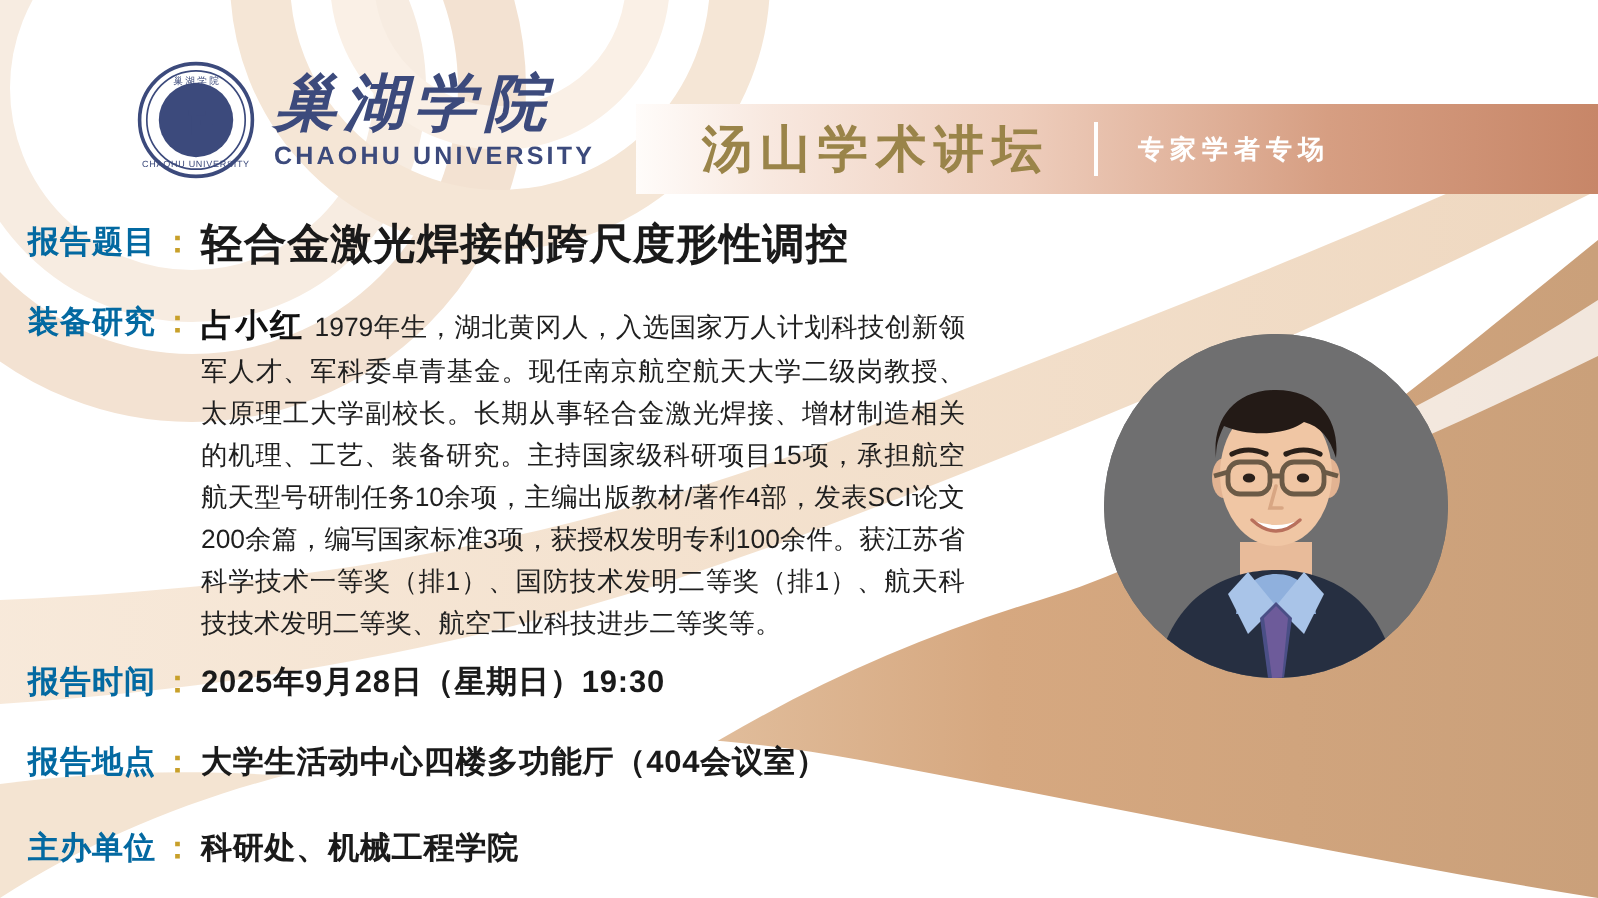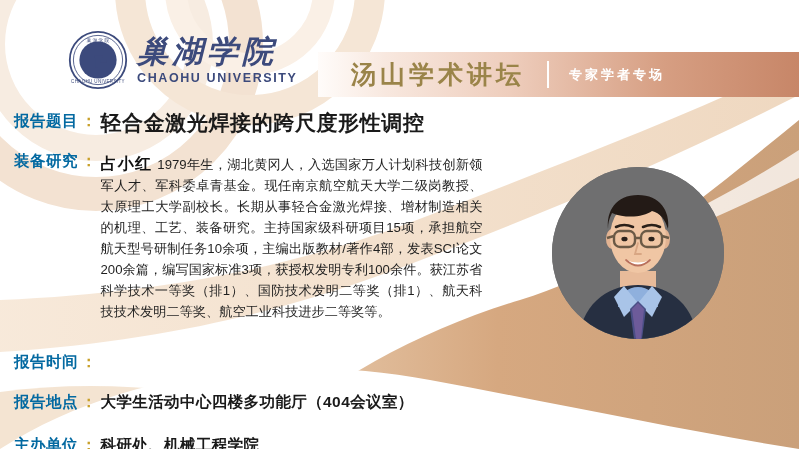--- a/index.html
+++ b/index.html
@@ -182,21 +182,21 @@
     font-weight: 700;
     color: #111111;
     letter-spacing: 1px;
     margin-right: 5px;
   }
 
   .row-meta {
     margin-left: 14px;
   }
 
-  .meta-time  { margin-top: 30px; }
+  .meta-time  { margin-top: 9px; }
   .meta-place { margin-top: 19px; }
   .meta-org   { margin-top: 22px; }
 
   .meta-value {
     color: #1a1a1a;
     font-size: 15.5px;
     font-weight: 700;
     letter-spacing: 0.4px;
     margin-left: 2px;
     white-space: nowrap;
@@ -296,20 +296,21 @@
       <span class="field-label">装备研究</span>
       <span class="field-colon">：</span>
       <div class="bio-body">
         <span class="bio-name">占小红</span><span>1979年生，湖北黄冈人，入选国家万人计划科技创新领军人才、军科委卓青基金。现任南京航空航天大学二级岗教授、太原理工大学副校长。长期从事轻合金激光焊接、增材制造相关的机理、工艺、装备研究。主持国家级科研项目15项，承担航空航天型号研制任务10余项，主编出版教材/著作4部，发表SCI论文200余篇，编写国家标准3项，获授权发明专利100余件。获江苏省科学技术一等奖（排1）、国防技术发明二等奖（排1）、航天科技技术发明二等奖、航空工业科技进步二等奖等。</span>
       </div>
     </div>
 
     <div class="row row-meta meta-time">
       <span class="field-label">报告时间</span>
       <span class="field-colon">：</span>
+      <span class="meta-value">2025年9月28日（星期日）19:30</span>
     </div>
 
     <div class="row row-meta meta-place">
       <span class="field-label">报告地点</span>
       <span class="field-colon">：</span>
       <span class="meta-value">大学生活动中心四楼多功能厅（404会议室）</span>
     </div>
 
     <div class="row row-meta meta-org">
       <span class="field-label">主办单位</span>

